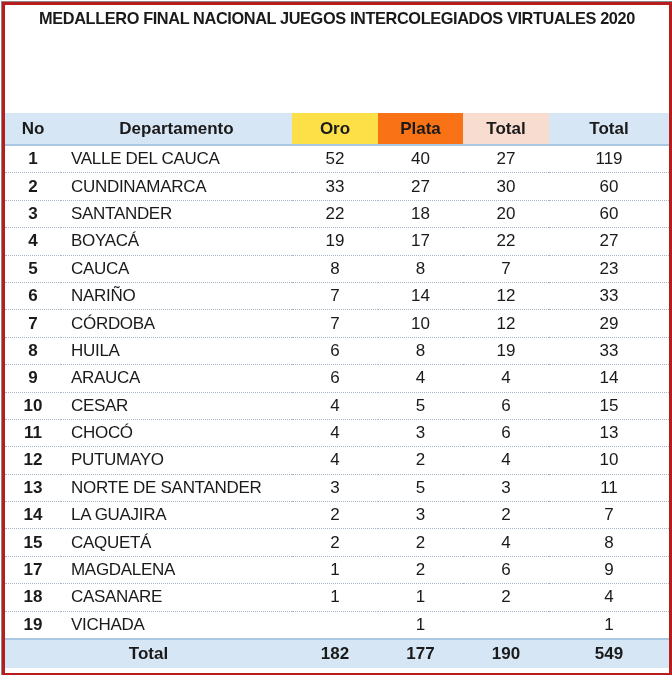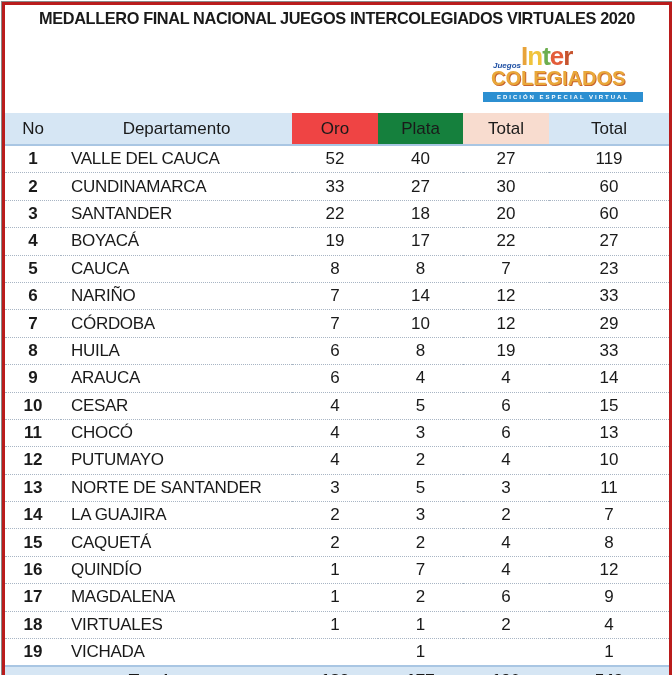--- a/index.html
+++ b/index.html
@@ -18,45 +18,37 @@
   .logo .inter { position: absolute; left: 38px; top: 0; font-size: 26px; font-weight: bold; letter-spacing: -1px; }
   .logo .cole { position: absolute; left: 8px; top: 26px; font-size: 20px; font-weight: bold; letter-spacing: 0px; }
   .logo .ribbon {
     position: absolute; left: 0px; top: 51px; width: 160px; height: 10px; background: #2c8fd1;
     color: #fff; font-size: 6px; font-weight: bold; text-align: center; line-height: 10px; letter-spacing: 2px;
   }
   table {
     position: absolute; left: 0; top: 108px; width: 664px; border-collapse: collapse; table-layout: fixed;
   }
   th, td { padding: 0; height: 26.4px; font-size: 17px; color: #1a1a1a; }
-  thead th { height: 31px; font-weight: normal; background: #d6e6f4; border-bottom: 2px solid #a9c6e3; }
-  thead th.oro { background: #ef4444; }
-  thead th.plata { background: #15803d; margin-left: 28px; }
+  thead th { height: 31px; font-weight: bold; background: #d6e6f4; border-bottom: 2px solid #a9c6e3; }
+  thead th.oro { background: #fde047; }
+  thead th.plata { background: #f97316; margin-left: 28px; }
   thead th.bronce { background: #f8dccf; }
   tbody td { border-bottom: 1px dotted #a8b5c4; }
   tbody tr:last-child td { border-bottom: none; }
   td.no { text-align: center; font-weight: bold; }
   td.dep { font-weight: normal; padding-left: 10px; letter-spacing: -0.3px; }
   td.num { text-align: center; }
   tfoot td { background: #d6e6f4; font-weight: bold; height: 28px; border-top: 2px solid #a9c6e3; text-align: center; }
 </style>
 </head>
 <body>
 
 <div class="frame">
   <div class="title">MEDALLERO FINAL NACIONAL JUEGOS INTERCOLEGIADOS VIRTUALES 2020</div>
 
-  <div class="logo">
-    <span class="juegos">Juegos</span>
-    <span class="inter">
-      <span style="color:#e8a33a">I</span><span style="color:#f0c43c">n</span><span style="color:#6cae4f">t</span><span style="color:#e35d3a">e</span><span style="color:#c6542f">r</span>
-    </span>
-    <span class="cole" style="color:#e9a83a; text-shadow: 1px 1px 0 #c9642f;">COLEGIADOS</span>
-    <div class="ribbon">EDICIÓN ESPECIAL VIRTUAL</div>
-  </div>
 
   <table>
     <colgroup>
       <col style="width:56px">
         <col style="width:231px">
         <col style="width:86px">
         <col style="width:85px">
         <col style="width:86px">
         <col style="width:120px">
     </colgroup>
@@ -185,38 +177,30 @@
         </tr>
         <tr>
           <td class="no">15</td>
           <td class="dep">CAQUETÁ</td>
           <td class="num">2</td>
           <td class="num">2</td>
           <td class="num">4</td>
           <td class="num">8</td>
         </tr>
         <tr>
-          <td class="no">16</td>
-          <td class="dep">QUINDÍO</td>
-          <td class="num">1</td>
-          <td class="num">7</td>
-          <td class="num">4</td>
-          <td class="num">12</td>
-        </tr>
-        <tr>
           <td class="no">17</td>
           <td class="dep">MAGDALENA</td>
           <td class="num">1</td>
           <td class="num">2</td>
           <td class="num">6</td>
           <td class="num">9</td>
         </tr>
         <tr>
           <td class="no">18</td>
-          <td class="dep">VIRTUALES</td>
+          <td class="dep">CASANARE</td>
           <td class="num">1</td>
           <td class="num">1</td>
           <td class="num">2</td>
           <td class="num">4</td>
         </tr>
         <tr>
           <td class="no">19</td>
           <td class="dep">VICHADA</td>
           <td class="num"></td>
           <td class="num">1</td>

